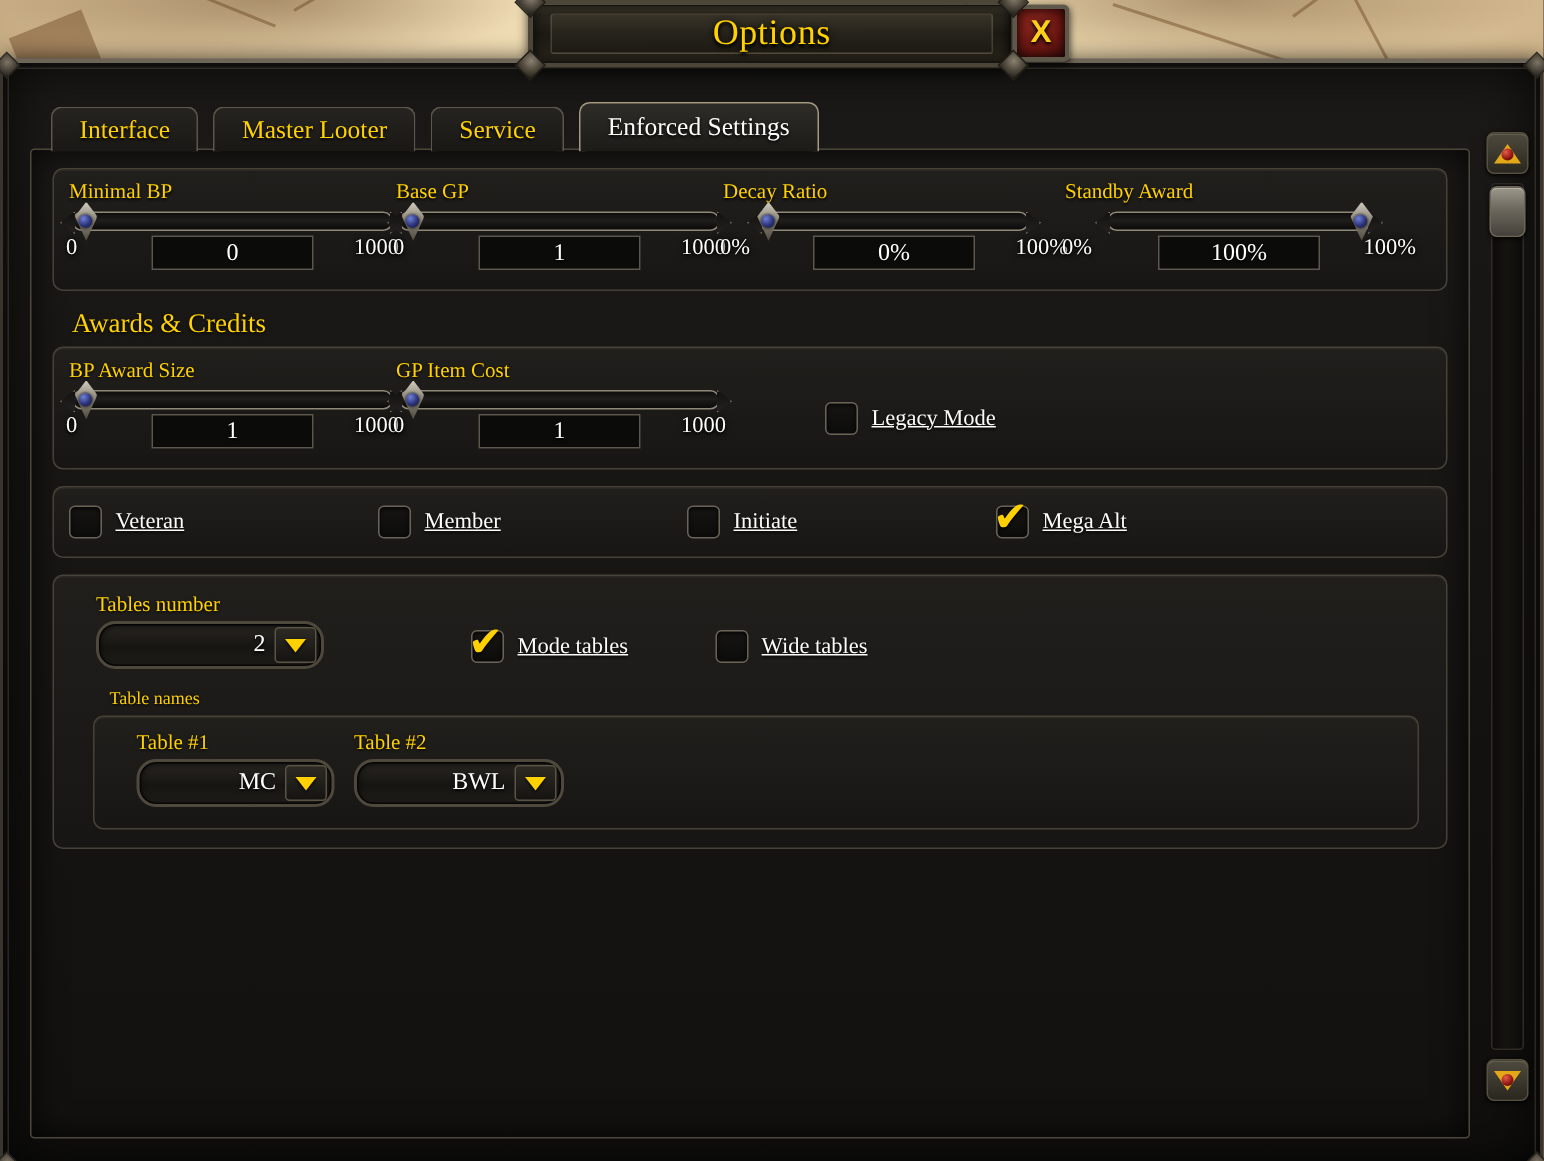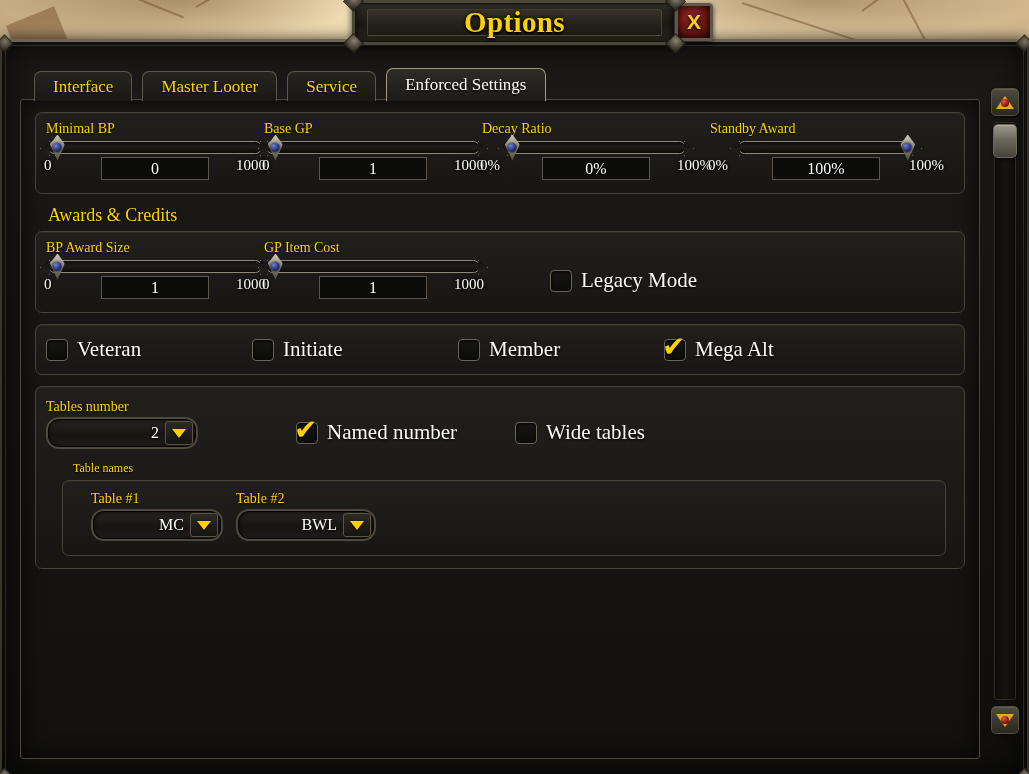--- a/index.html
+++ b/index.html
@@ -71,25 +71,24 @@
   #titleplate::after {
     content: "";
     position: absolute; left: 12px; right: 12px; top: 6px; bottom: 6px;
     border: 1px solid rgba(150,138,112,.30);
     border-radius: 2px;
     background: linear-gradient(180deg, rgba(70,64,50,.55), rgba(25,22,17,.6));
   }
   #titletext {
     position: absolute; inset: 0;
     display: flex; align-items: center; justify-content: center;
-    font-size: 29px; color: #ffd100;
+    font-size: 24px; color: #ffd100;
     letter-spacing: .4px;
     text-shadow: 0 0 5px rgba(0,0,0,.95), 0 2px 2px #000;
     z-index: 2;
-    font-weight: bold;
   }
   .tcorner {
     position: absolute; width: 15px; height: 15px; z-index: 3;
     background: radial-gradient(circle at 38% 32%, #8a8171 0%, #50493d 52%, #1d1a14 100%);
     transform: rotate(45deg);
     border: 1px solid #221f18;
   }
 
   #closebtn {
     position: absolute; right: -36px; top: 3px;
@@ -252,23 +251,24 @@
     position: absolute; left: -3px; top: -7px;
     width: 28px; height: 28px;
     color: #ffd100;
     font-size: 28px; line-height: 28px;
     font-family: "DejaVu Sans", sans-serif;
     font-weight: bold;
     text-shadow: 0 1px 2px rgba(0,0,0,.9);
   }
   .cblabel {
     margin-left: 9px;
-    font-size: 21px; color: #fdfcf8;
+    font-size: 15px; color: #fdfcf8;
     text-shadow: 0 1px 2px #000;
     white-space: nowrap;
+    text-decoration: underline;
   }
 
   
   .dd-label {
     font-size: 14px; color: #ffd100;
     text-shadow: 0 1px 2px #000;
     margin-bottom: 2px;
   }
   .dropdown {
     position: relative;
@@ -509,55 +509,55 @@
 
     <div class="section">
       <div class="section-body">
         <div class="checkbox-row">
           <div class="cbitem" style="width:206px;">
             <div class="cbbox"></div>
             <span class="cblabel">Veteran</span>
           </div>
           <div class="cbitem" style="width:206px;">
             <div class="cbbox"></div>
-            <span class="cblabel">Initiate</span>
+            <span class="cblabel">Member</span>
           </div>
           <div class="cbitem" style="width:206px;">
             <div class="cbbox"></div>
-            <span class="cblabel">Member</span>
+            <span class="cblabel">Initiate</span>
           </div>
           <div class="cbitem">
             <div class="cbbox">
               <span class="check">✔</span>
             </div>
             <span class="cblabel">Mega Alt</span>
           </div>
         </div>
       </div>
     </div>
 
     <div class="section">
       <div class="section-body">
 
         <div style="display:flex; align-items:flex-end; padding:12px 10px 6px 10px;">
-          <div style="width:200px;">
+          <div style="width:200px;margin-left:18px;">
             <div class="dd-label">Tables number</div>
             <div class="dropdown" style="width:152px;">
               <span class="dd-value">2</span>
               <span class="dd-arrow">
                   <i></i>
                 </span>
             </div>
           </div>
 
           <div class="cbitem" style="margin:0 0 4px 50px;">
             <div class="cbbox">
               <span class="check">✔</span>
             </div>
-            <span class="cblabel">Named number</span>
+            <span class="cblabel">Mode tables</span>
           </div>
 
           <div class="cbitem" style="margin:0 0 4px 58px;">
             <div class="cbbox"></div>
             <span class="cblabel">Wide tables</span>
           </div>
         </div>
 
         <div style="margin:6px 18px 12px 26px;">
           <div class="section-title" style="font-size:12px; padding-left:11px; margin-bottom:4px;">Table names</div>

